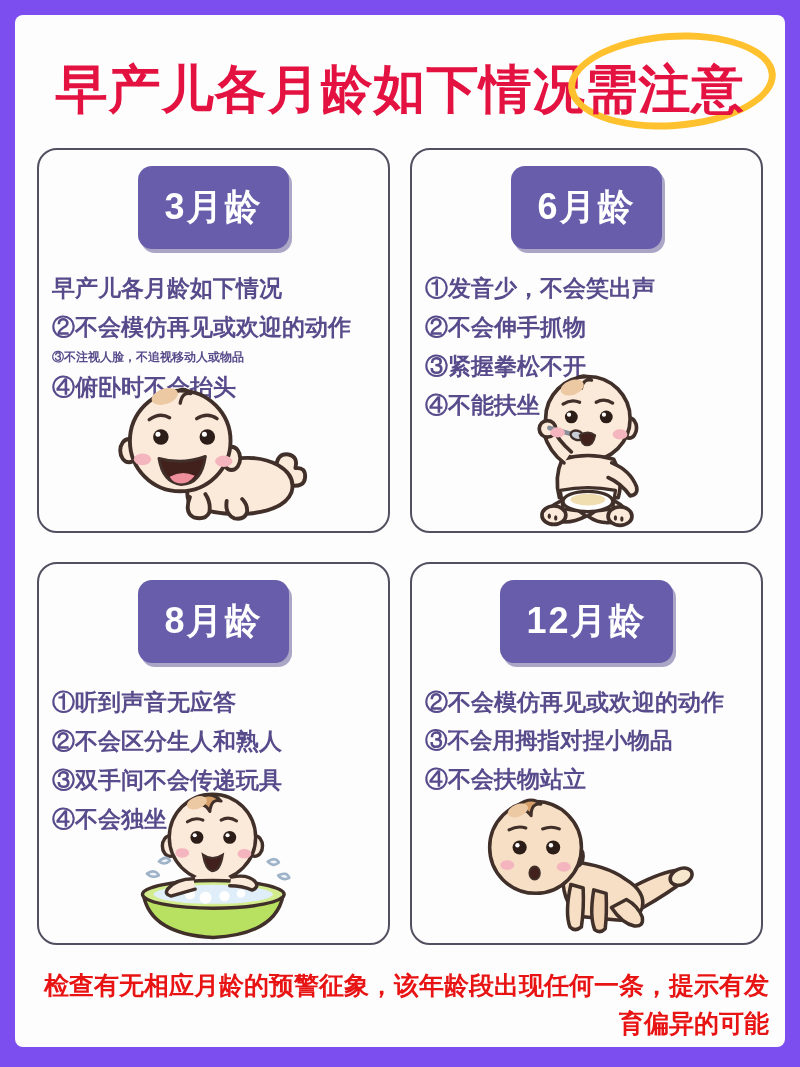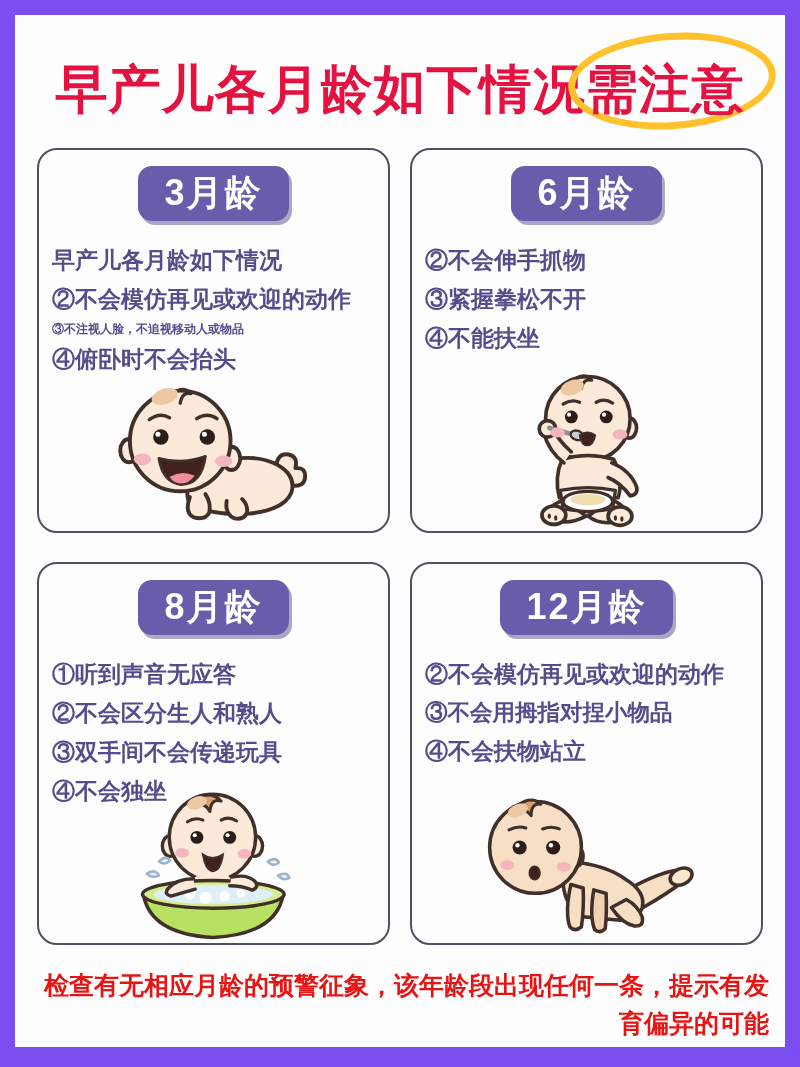--- a/index.html
+++ b/index.html
@@ -5,21 +5,21 @@
   * { margin:0; padding:0; box-sizing:border-box; }
   html,body { width:800px; height:1067px; }
   body {
     background:#7c4ef0;
     font-family:"Liberation Sans", sans-serif;
     position:relative;
     overflow:hidden;
   }
   .panel {
     position:absolute; left:15px; top:15px; width:770px; height:1032px;
-    background:#fefdfe; border-radius:0;
+    background:#fefdfe; border-radius:8px;
   }
   
   .title {
     margin-top:40px; text-align:center;
     font-size:52px; font-weight:900; letter-spacing:1px;
     color:#e31240; white-space:nowrap;
   }
   .title .hl-wrap { position:relative; display:inline-block; }
   .hl-ellipse {
     position:absolute; left:-18px; top:-22px; width:208px; height:96px;
@@ -36,21 +36,21 @@
     column-gap:20px; row-gap:29px;
   }
   .card {
     border:2.5px solid #544f60; border-radius:20px;
     background:#fdfdfe; position:relative; overflow:hidden;
   }
   .badge {
     margin:16px auto 0; width:-moz-fit-content; width:fit-content;
     background:#675dab; color:#ffffff;
     font-size:36px; font-weight:800; letter-spacing:2px;
-    padding:3px 26px; border-radius:14px;
+    padding:17px 26px; border-radius:14px;
     box-shadow:3px 4px 0 rgba(72,58,130,.45);
   }
   .items {
     list-style:none; margin:20px 0 0 13px;
     color:#584b8b; font-weight:700; font-size:23px;
     line-height:1.7; white-space:nowrap;
   }
   .card-3m .items li:nth-child(3){ font-size:12px; }
   .card-12m .items li:nth-child(2){ font-size:22.5px; }
   .illus {
@@ -109,20 +109,21 @@
           <ellipse cx="47" cy="83" rx="9" ry="6" fill="#f5b5bf"></ellipse>
           <ellipse cx="131" cy="85" rx="9" ry="6" fill="#f5b5bf"></ellipse>
           <path d="M75 101 Q88 94 101 100 Q95 108 87 108 Q79 108 75 101 Z" fill="#ef8f9b"></path>
         </svg>
       </div>
     </div>
 
     <div class="card card-6m">
       <div class="badge">6月龄</div>
       <ul class="items">
+        <li>①发音少，不会笑出声</li>
         <li>②不会伸手抓物</li>
         <li>③紧握拳松不开</li>
         <li>④不能扶坐</li>
       </ul>
       <div class="illus">
         <svg viewBox="0 0 220 172">
           <g stroke="#41302a" stroke-width="4" stroke-linecap="round" stroke-linejoin="round">
             <ellipse cx="157" cy="62" rx="8" ry="11" fill="#fbead9"></ellipse>
             <circle cx="112" cy="52" r="46" fill="#fbead9"></circle>
             <path d="M99 8 Q109 2 116 10 Q107 8 105 19" fill="none" stroke-width="3.5"></path>

